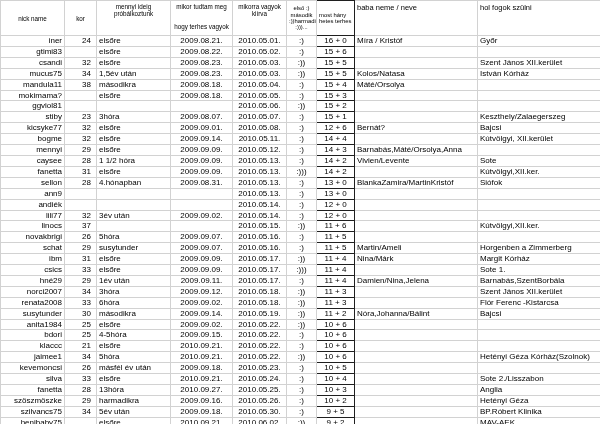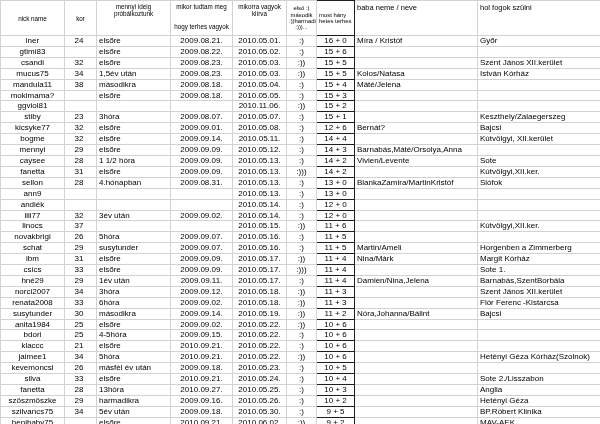--- a/index.html
+++ b/index.html
@@ -29,22 +29,22 @@
   th.h-tudtam { vertical-align:top; }
   th.h-tudtam .split {
     display:flex; flex-direction:column; justify-content:space-between;
     height:29px; padding-top:2px; box-sizing:border-box;
   }
   th.h-smiley { font-size:5.9px; line-height:6.4px; }
   th.h-hetek  { font-size:5.9px; line-height:6.4px; text-align:left;
                 border:1.5px solid #1f1f1f; }
   th.h-baba, th.h-hol { font-size:7.5px; text-align:left; vertical-align:top; padding-top:3px; }
   tbody td { height:9.9px; line-height:9.9px; }
-  td.c-nick  { text-align:center;margin-left:43px; }
-  td.c-kor   { text-align:center; padding-right:5px; }
+  td.c-nick  { text-align:right;margin-left:43px; }
+  td.c-kor   { text-align:right; padding-right:5px; }
   td.c-proba { text-align:left; }
   td.c-tudtam, td.c-kiirva { text-align:center; }
   td.c-smiley { text-align:center; }
   td.c-hetek {
     text-align:center;
     border:1.5px solid #1f1f1f;
   }
   td.c-baba, td.c-hol { text-align:left; }
 </style>
 </head>
@@ -127,40 +127,40 @@
           <td class="c-hol">István Kórház</td>
         </tr>
         <tr>
           <td class="c-nick">mandula11</td>
           <td class="c-kor">38</td>
           <td class="c-proba">másodikra</td>
           <td class="c-tudtam">2009.08.18.</td>
           <td class="c-kiirva">2010.05.04.</td>
           <td class="c-smiley">:)</td>
           <td class="c-hetek">15 + 4</td>
-          <td class="c-baba">Máté/Jelena</td>
+          <td class="c-baba">Máté/Orsolya</td>
           <td class="c-hol"></td>
         </tr>
         <tr>
           <td class="c-nick">mokimama?</td>
           <td class="c-kor"></td>
           <td class="c-proba">elsőre</td>
           <td class="c-tudtam">2009.08.18.</td>
           <td class="c-kiirva">2010.05.05.</td>
           <td class="c-smiley">:)</td>
           <td class="c-hetek">15 + 3</td>
           <td class="c-baba"></td>
           <td class="c-hol"></td>
         </tr>
         <tr>
           <td class="c-nick">ggviol81</td>
           <td class="c-kor"></td>
           <td class="c-proba"></td>
           <td class="c-tudtam"></td>
-          <td class="c-kiirva">2010.11.06.</td>
+          <td class="c-kiirva">2010.05.06.</td>
           <td class="c-smiley">:))</td>
           <td class="c-hetek">15 + 2</td>
           <td class="c-baba"></td>
           <td class="c-hol"></td>
         </tr>
         <tr>
           <td class="c-nick">stiby</td>
           <td class="c-kor">23</td>
           <td class="c-proba">3hóra</td>
           <td class="c-tudtam">2009.08.07.</td>

